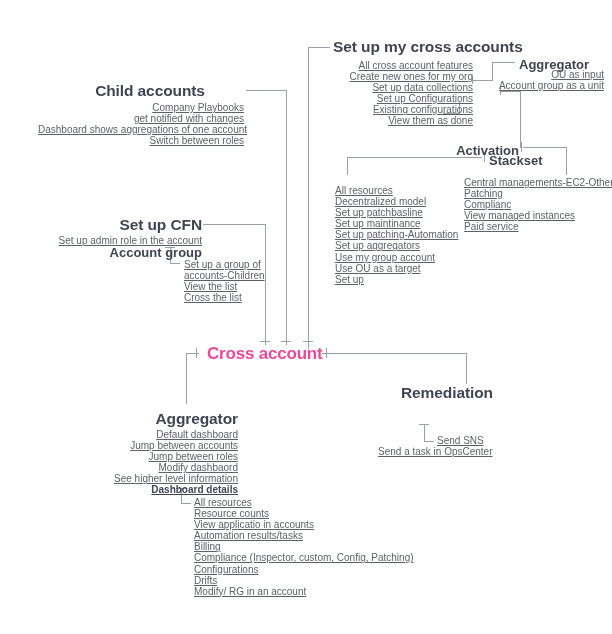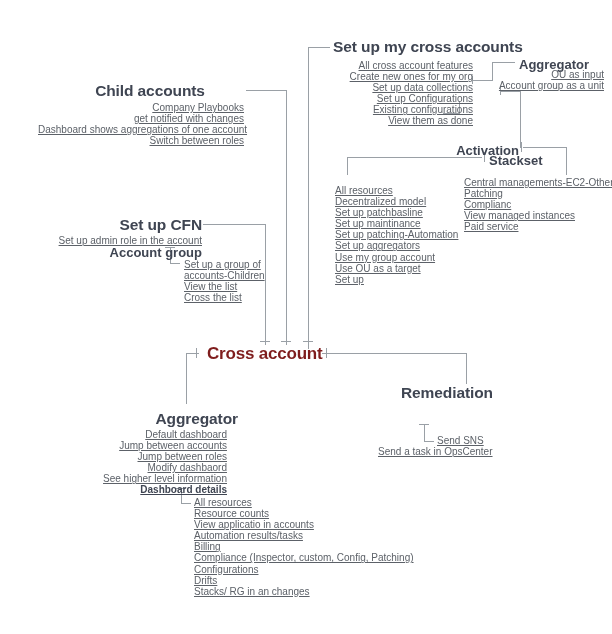--- a/index.html
+++ b/index.html
@@ -34,21 +34,21 @@
   }
   .heading {
     font-weight: bold;
     font-size: 15.5px;
     color: #3f4552;
     letter-spacing: -0.1px;
   }
   .center-heading {
     font-weight: bold;
     font-size: 17px;
-    color: #7f1d1d;
+    color: #ec4899;
     letter-spacing: -0.2px;
   }
   .subhead {
     font-weight: bold;
     font-size: 13px;
     color: #3f4552;
   }
   .item {
     font-size: 10px;
     line-height: 11.1px;
@@ -192,34 +192,34 @@
   <div class="node lalign" style="left:437px; top:435px;">
     <div class="item">Send SNS</div>
   </div>
 
   <div class="node lalign" style="left:378px; top:446px;">
     <div class="item">Send a task in OpsCenter</div>
   </div>
 
   <div class="node heading ralign" style="left:80px; top:410px; width:158px;">Aggregator</div>
 
-  <div class="node ralign" style="left:27px; top:429px; width:200px;">
+  <div class="node ralign" style="left:38px; top:429px; width:200px;">
     <div class="item">Default dashboard</div>
     <div class="item">Jump between accounts</div>
     <div class="item">Jump between roles</div>
     <div class="item">Modify dashbaord</div>
     <div class="item">See higher level information</div>
     <div class="item bold">Dashboard details</div>
   </div>
 
   <div class="node lalign" style="left:194px; top:497px;">
     <div class="item">All resources</div>
     <div class="item">Resource counts</div>
     <div class="item">View applicatio in accounts</div>
     <div class="item">Automation results/tasks</div>
     <div class="item">Billing</div>
     <div class="item">Compliance (Inspector, custom, Config, Patching)</div>
     <div class="item">Configurations</div>
     <div class="item">Drifts</div>
-    <div class="item">Stacks/ RG in an changes</div>
+    <div class="item">Modify/ RG in an account</div>
   </div>
 
 </div>
 
 </body></html>

